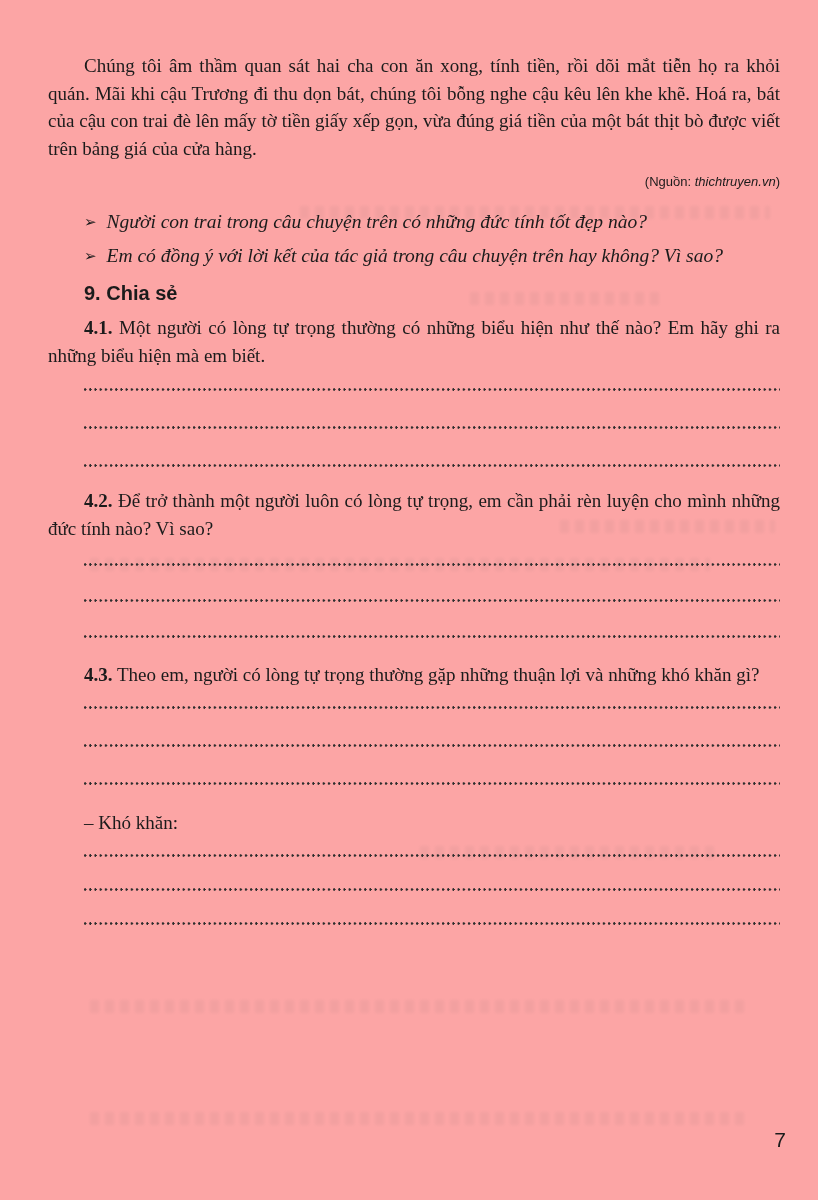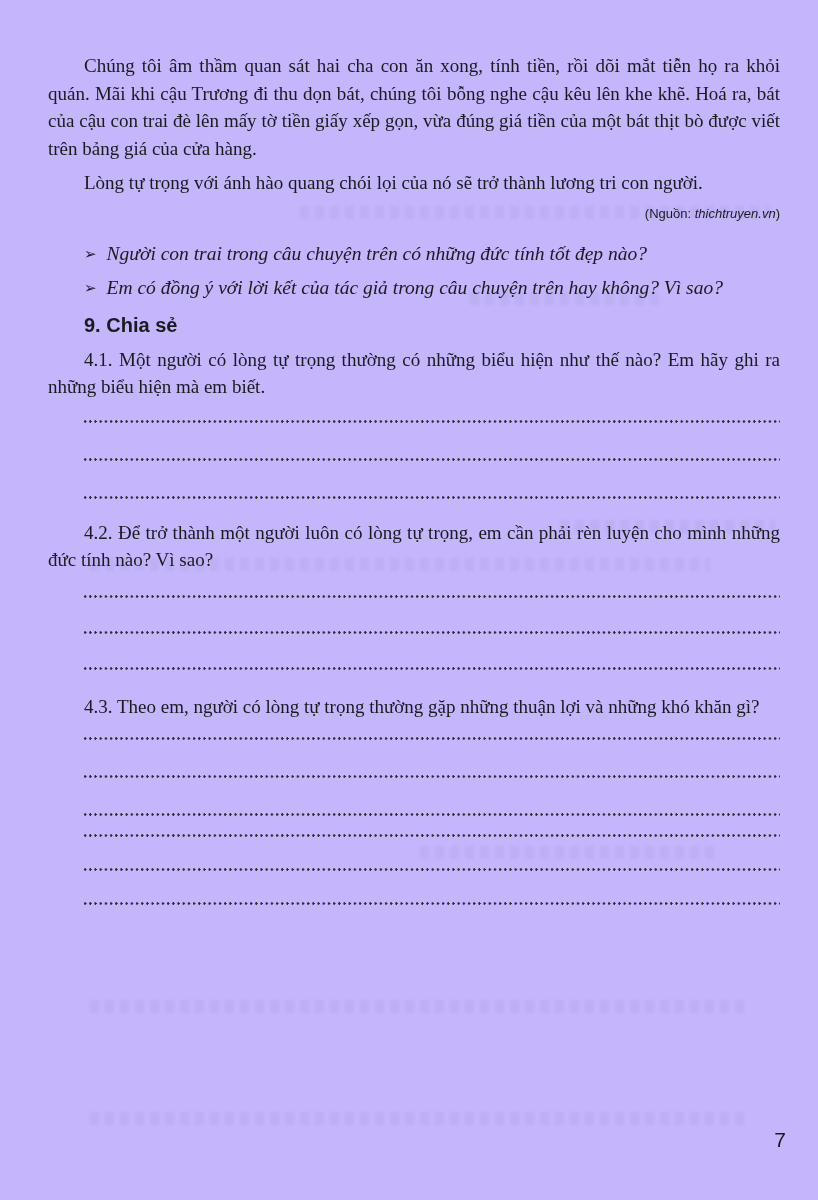--- a/index.html
+++ b/index.html
@@ -9,21 +9,21 @@
     font-family: "Liberation Serif", serif;
     color: #1b1b1b;
     -webkit-font-smoothing: antialiased;
   }
   .page {
     position: relative;
     width: 818px; height: 1200px;
     box-sizing: border-box;
     padding: 52px 38px 0 48px;
     overflow: hidden;
-    background: #c4b5fd;
+    background: #fca5a5;
   }
   
   .para {
     font-size: 19px;
     line-height: 27.5px;
     text-align: justify;
     text-indent: 36px;
     margin: 0;
   }
   .para.p1 { margin-bottom: 7px; }
@@ -64,21 +64,21 @@
     line-height: 26px;
   }
   
   .exercise {
     font-size: 19px;
     line-height: 27.5px;
     text-align: justify;
     text-indent: 36px;
     margin: 0;
   }
-  .exercise .exnum { font-weight: normal; }
+  .exercise .exnum { font-weight: bold; }
   .ex1 { margin-top: 8px; }
   .ex2 { margin-top: 20px; }
   .ex3 { margin-top: 23px; }
   
   .sublabel {
     font-size: 19px;
     line-height: 27.5px;
     margin: 0 0 0 36px;
   }
   .lbl-thuanloi { margin-top: 7px; }
@@ -123,21 +123,20 @@
   .bl5 { left: 420px; top: 846px; width: 300px; }
   .bl6 { left: 90px;  top: 1000px; width: 660px; }
   .bl7 { left: 90px;  top: 1112px; width: 660px; }
 </style>
 </head>
 <body>
 
 <div class="page">
 
   <p class="para p1">Chúng tôi âm thầm quan sát hai cha con ăn xong, tính tiền, rồi dõi mắt tiễn họ ra khỏi quán. Mãi khi cậu Trương đi thu dọn bát, chúng tôi bỗng nghe cậu kêu lên khe khẽ. Hoá ra, bát của cậu con trai đè lên mấy tờ tiền giấy xếp gọn, vừa đúng giá tiền của một bát thịt bò được viết trên bảng giá của cửa hàng.</p>
-  <p class="para p3">Lòng tự trọng với ánh hào quang chói lọi của nó sẽ trở thành lương tri con người.</p>
 
   <div class="source"><span>(Nguồn: </span><span class="src-name">thichtruyen.vn</span><span>)</span></div>
 
   <div class="questions">
     <div class="question">
       <span class="qbullet">➢</span>
       <span class="qtext">Người con trai trong câu chuyện trên có những đức tính tốt đẹp nào?</span>
     </div>
     <div class="question">
       <span class="qbullet">➢</span>
@@ -162,20 +161,21 @@
   </div>
 
   <p class="exercise ex3"><span class="exnum">4.3.</span> <span>Theo em, người có lòng tự trọng thường gặp những thuận lợi và những khó khăn gì?</span></p>
 
   <div class="answer-group g3">
     <div class="dotline"></div>
     <div class="dotline"></div>
     <div class="dotline"></div>
   </div>
 
+  <div class="sublabel lbl-khokhan">– Khó khăn:</div>
   <div class="answer-group g4">
     <div class="dotline"></div>
     <div class="dotline"></div>
     <div class="dotline"></div>
   </div>
 
   <div class="pagenum">7</div>
 
   <div class="bleed bl1"></div>
   <div class="bleed bl2"></div>

